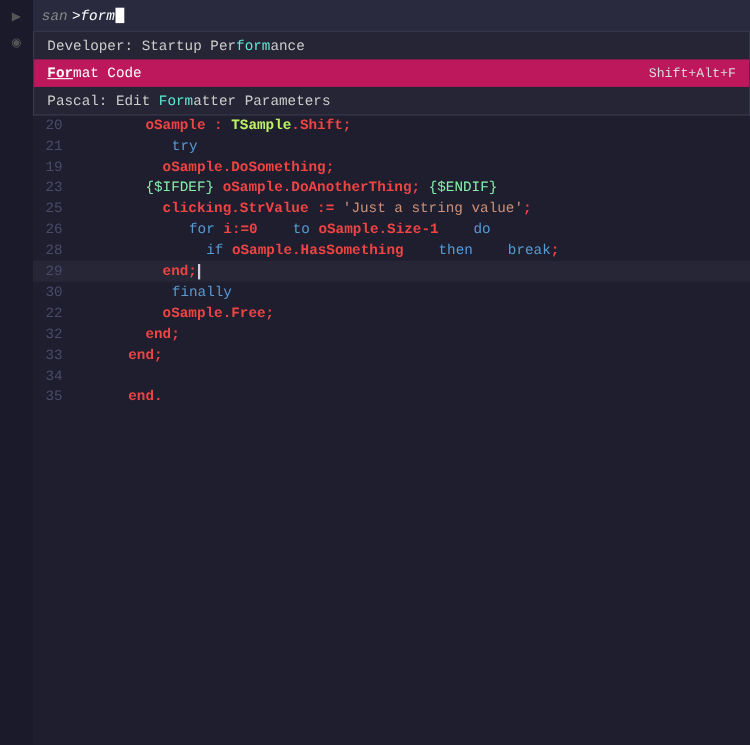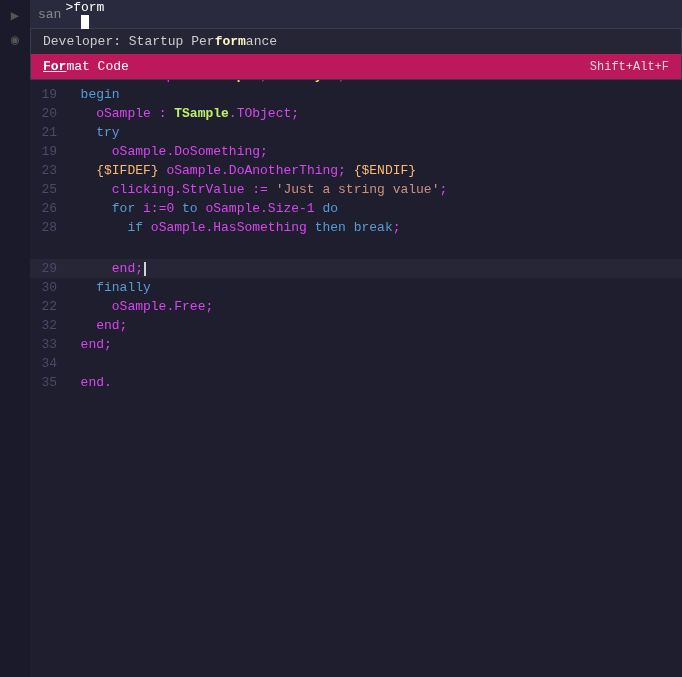--- a/index.html
+++ b/index.html
@@ -61,34 +61,34 @@
     }
 
     
     .search-bar {
       background: #2a2a3e;
       border-bottom: 1px solid #3a3a4e;
       display: flex;
       align-items: center;
       padding: 14px 8px;
       height: 28px;
+      font-style: italic;
     }
 
     .search-prefix {
       color: #888;
       margin-right: 4px;
       font-size: 13px;
     }
 
     .search-input-display {
       color: #ffffff;
       font-size: 13px;
       display: flex;
       align-items: center;
-      flex-direction: column;
     }
 
     .cursor-block {
       display: inline-block;
       width: 8px;
       height: 14px;
       background: #ffffff;
       margin-left: 1px;
       animation: blink 1s step-end infinite;
     }
@@ -128,22 +128,22 @@
       font-size: 12px;
       margin-left: 32px;
     }
 
     .autocomplete-item.selected .item-shortcut {
       color: #dddddd;
     }
 
     
     .highlight-form {
-      color: #fef9c3;
-      font-weight: bold;
+      color: #5eead4;
+      font-weight: normal;
     }
 
     .autocomplete-item.selected .highlight-form {
       color: #ffffff;
       font-weight: bold;
       text-decoration: underline;
     }
 
     
     .code-area {
@@ -157,52 +157,52 @@
 
     .code-lines {
       padding: 0;
     }
 
     .code-line {
       display: flex;
       align-items: center;
       min-height: 19px;
       line-height: 19px;
+      gap: 36px;
     }
 
     .line-number {
       width: 35px;
       min-width: 35px;
       text-align: right;
       padding-right: 8px;
       color: #4a4a6a;
       font-size: 13px;
       user-select: none;
     }
 
     .line-content {
       flex: 1;
       color: #cccccc;
       font-size: 13px;
       white-space: pre;
     }
 
     
-    .kw-blue { color: #569cd6; }       
+    .kw-blue { color: #569cd6; margin-left: 24px; }       
     .kw-cyan { color: #bef264; font-weight: bold; }     
     .kw-orange { color: #ce9178; }     
     .kw-green { color: #6a9955; }
-    .kw-light { color: #d946ef; }
-
-    
-    .preprocessor { color: #fdba74; }
+    .kw-light { color: #ef4444; font-weight: bold; }
+
+    
+    .preprocessor { color: #86efac; }
 
     .cursor-line {
       background: rgba(255,255,255,0.04);
-      margin-top: 22px;
     }
 
     
     .text-cursor {
       display: inline-block;
       width: 2px;
       height: 14px;
       background: #ffffffcc;
       vertical-align: middle;
       margin-left: 1px;
@@ -234,20 +234,24 @@
       <div class="autocomplete-item">
         <span class="item-text">Developer: Startup Per<span class="highlight-form">form</span>ance</span>
         <span class="item-shortcut"></span>
       </div>
 
       <div class="autocomplete-item selected">
         <span class="item-text"><span class="highlight-form">For</span>mat Code</span>
         <span class="item-shortcut">Shift+Alt+F</span>
       </div>
 
+      <div class="autocomplete-item">
+        <span class="item-text">Pascal: Edit <span class="highlight-form">Form</span>atter Parameters</span>
+        <span class="item-shortcut"></span>
+      </div>
 
     </div>
   </div>
 
   <div class="code-area">
     <div class="code-lines">
 
       <div class="code-line">
         <span class="line-number">16</span>
         <span class="line-content"><span class="kw-green">  // what to do when clicking</span></span>
@@ -263,21 +267,21 @@
         <span class="line-content">  <span class="kw-blue">var</span><span class="kw-light">    oSample: </span><span class="kw-cyan">TSample</span><span class="kw-light">;  i: </span><span class="kw-cyan">byte</span><span class="kw-light">;</span></span>
       </div>
 
       <div class="code-line">
         <span class="line-number">19</span>
         <span class="line-content">  <span class="kw-blue">begin</span></span>
       </div>
 
       <div class="code-line">
         <span class="line-number">20</span>
-        <span class="line-content">    <span class="kw-light">oSample : </span><span class="kw-cyan">TSample</span><span class="kw-light">.TObject;</span></span>
+        <span class="line-content">    <span class="kw-light">oSample : </span><span class="kw-cyan">TSample</span><span class="kw-light">.Shift;</span></span>
       </div>
 
       <div class="code-line">
         <span class="line-number">21</span>
         <span class="line-content">    <span class="kw-blue">try</span></span>
       </div>
 
       <div class="code-line">
         <span class="line-number">19</span>
         <span class="line-content">      <span class="kw-light">oSample.DoSomething;</span></span>

